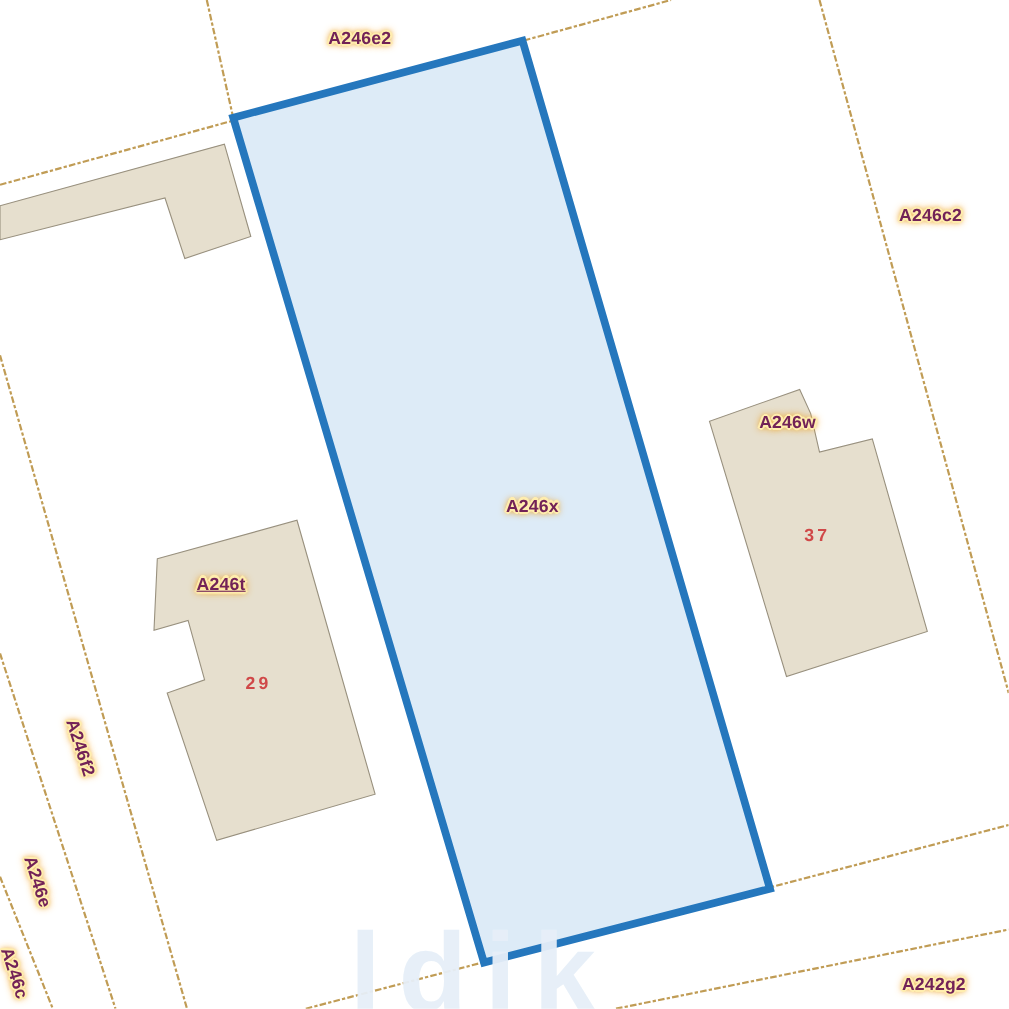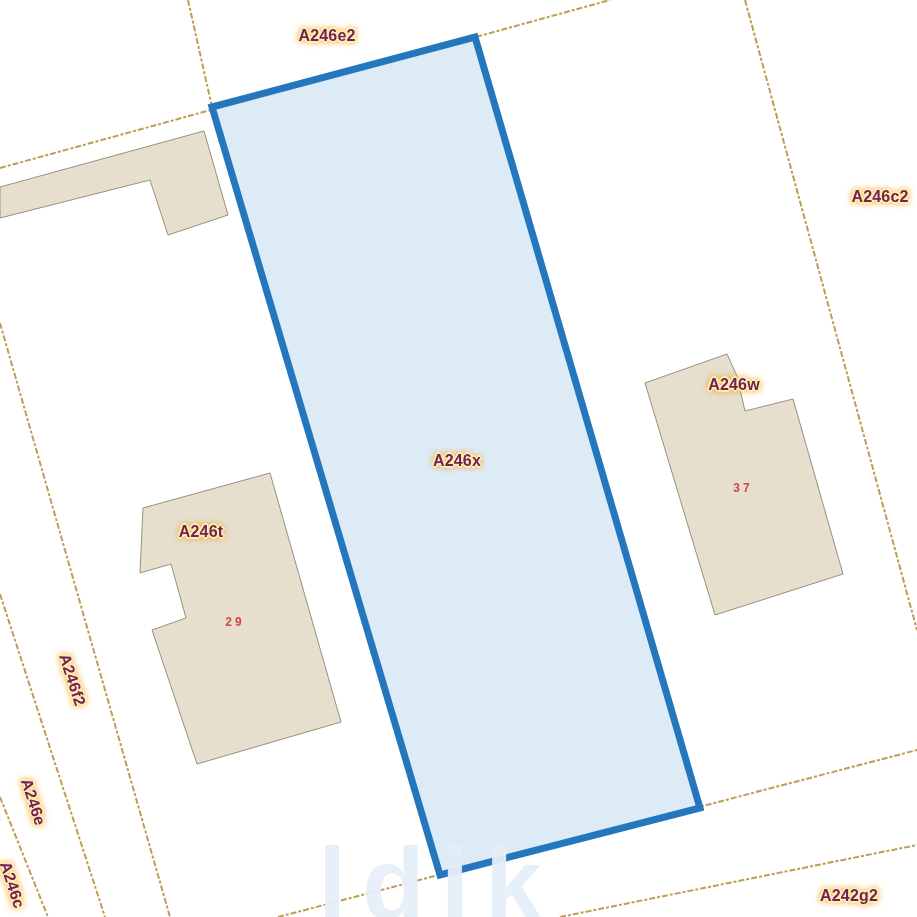--- a/index.html
+++ b/index.html
@@ -40,21 +40,21 @@
        2px  0   0 var(--label-halo,#ffedae),
        0   -2px 0 var(--label-halo,#ffedae),
        0    2px 0 var(--label-halo,#ffedae),
        0 0 3px var(--label-halo,#ffedae),
        0 0 5px var(--label-halo-edge,#eda834),
        0 0 7px var(--label-halo-edge,#eda834),
        0 0 9px var(--label-halo-edge,#eda834);
   }
   .house-number{
     position:absolute;
-    font-size:12px;font-weight:bold;letter-spacing:3px;white-space:nowrap;
+    font-size:16px;font-weight:bold;letter-spacing:3px;white-space:nowrap;
     color:var(--house-number,#d04848);
     transform:translate(-50%,-50%);
     text-shadow:none;
   }
   .watermark{
     position:absolute;left:318px;top:833px;
     font-size:102px;font-weight:bold;letter-spacing:16px;line-height:1;
     color:#e6eff8;opacity:.95;
     pointer-events:none;
   }
@@ -74,24 +74,24 @@
   <line class="boundary" x1="560" y1="917" x2="917" y2="845"></line>
 
   <polygon class="building" points="0,187 204,131 228,215 168,235 150,180 0,218"></polygon>
   <polygon class="building" points="143,508 270,473 341,722 197,764 152,630 186,618 171,564 140,573"></polygon>
   <polygon class="building" points="727,354 737,376 745,411 793,399 843,574 715,615 645,383"></polygon>
 
   <polygon class="parcel" points="212,107 475,37 700,808 440,875"></polygon>
 </svg>
 
 <div class="map-label" style="left:327px;top:36px;text-align:right;">A246e2</div>
-<div class="map-label" style="left:880px;top:197px;">A246c2</div>
-<div class="map-label" style="left:734px;top:385px;">A246w</div>
-<div class="map-label" style="left:457px;top:461px;">A246x</div>
-<div class="map-label" style="left:201px;top:532px;">A246t</div>
+<div class="map-label" style="left:846px;top:197px;">A246c2</div>
+<div class="map-label" style="left:716px;top:385px;">A246w</div>
+<div class="map-label" style="left:484px;top:461px;">A246x</div>
+<div class="map-label" style="left:201px;top:532px;text-decoration:underline;">A246t</div>
 <div class="map-label" style="left:72px;top:680px;--rot:72deg;">A246f2</div>
 <div class="map-label" style="left:33px;top:802px;--rot:72deg;">A246e</div>
 <div class="map-label" style="left:12px;top:885px;--rot:72deg;">A246c</div>
 <div class="map-label" style="left:841px;top:896px;padding-left:16px;">A242g2</div>
 
 <div class="house-number" style="left:235px;top:622px;">29</div>
 <div class="house-number" style="left:743px;top:488px;">37</div>
 
 <div class="watermark">ldik</div>
 

